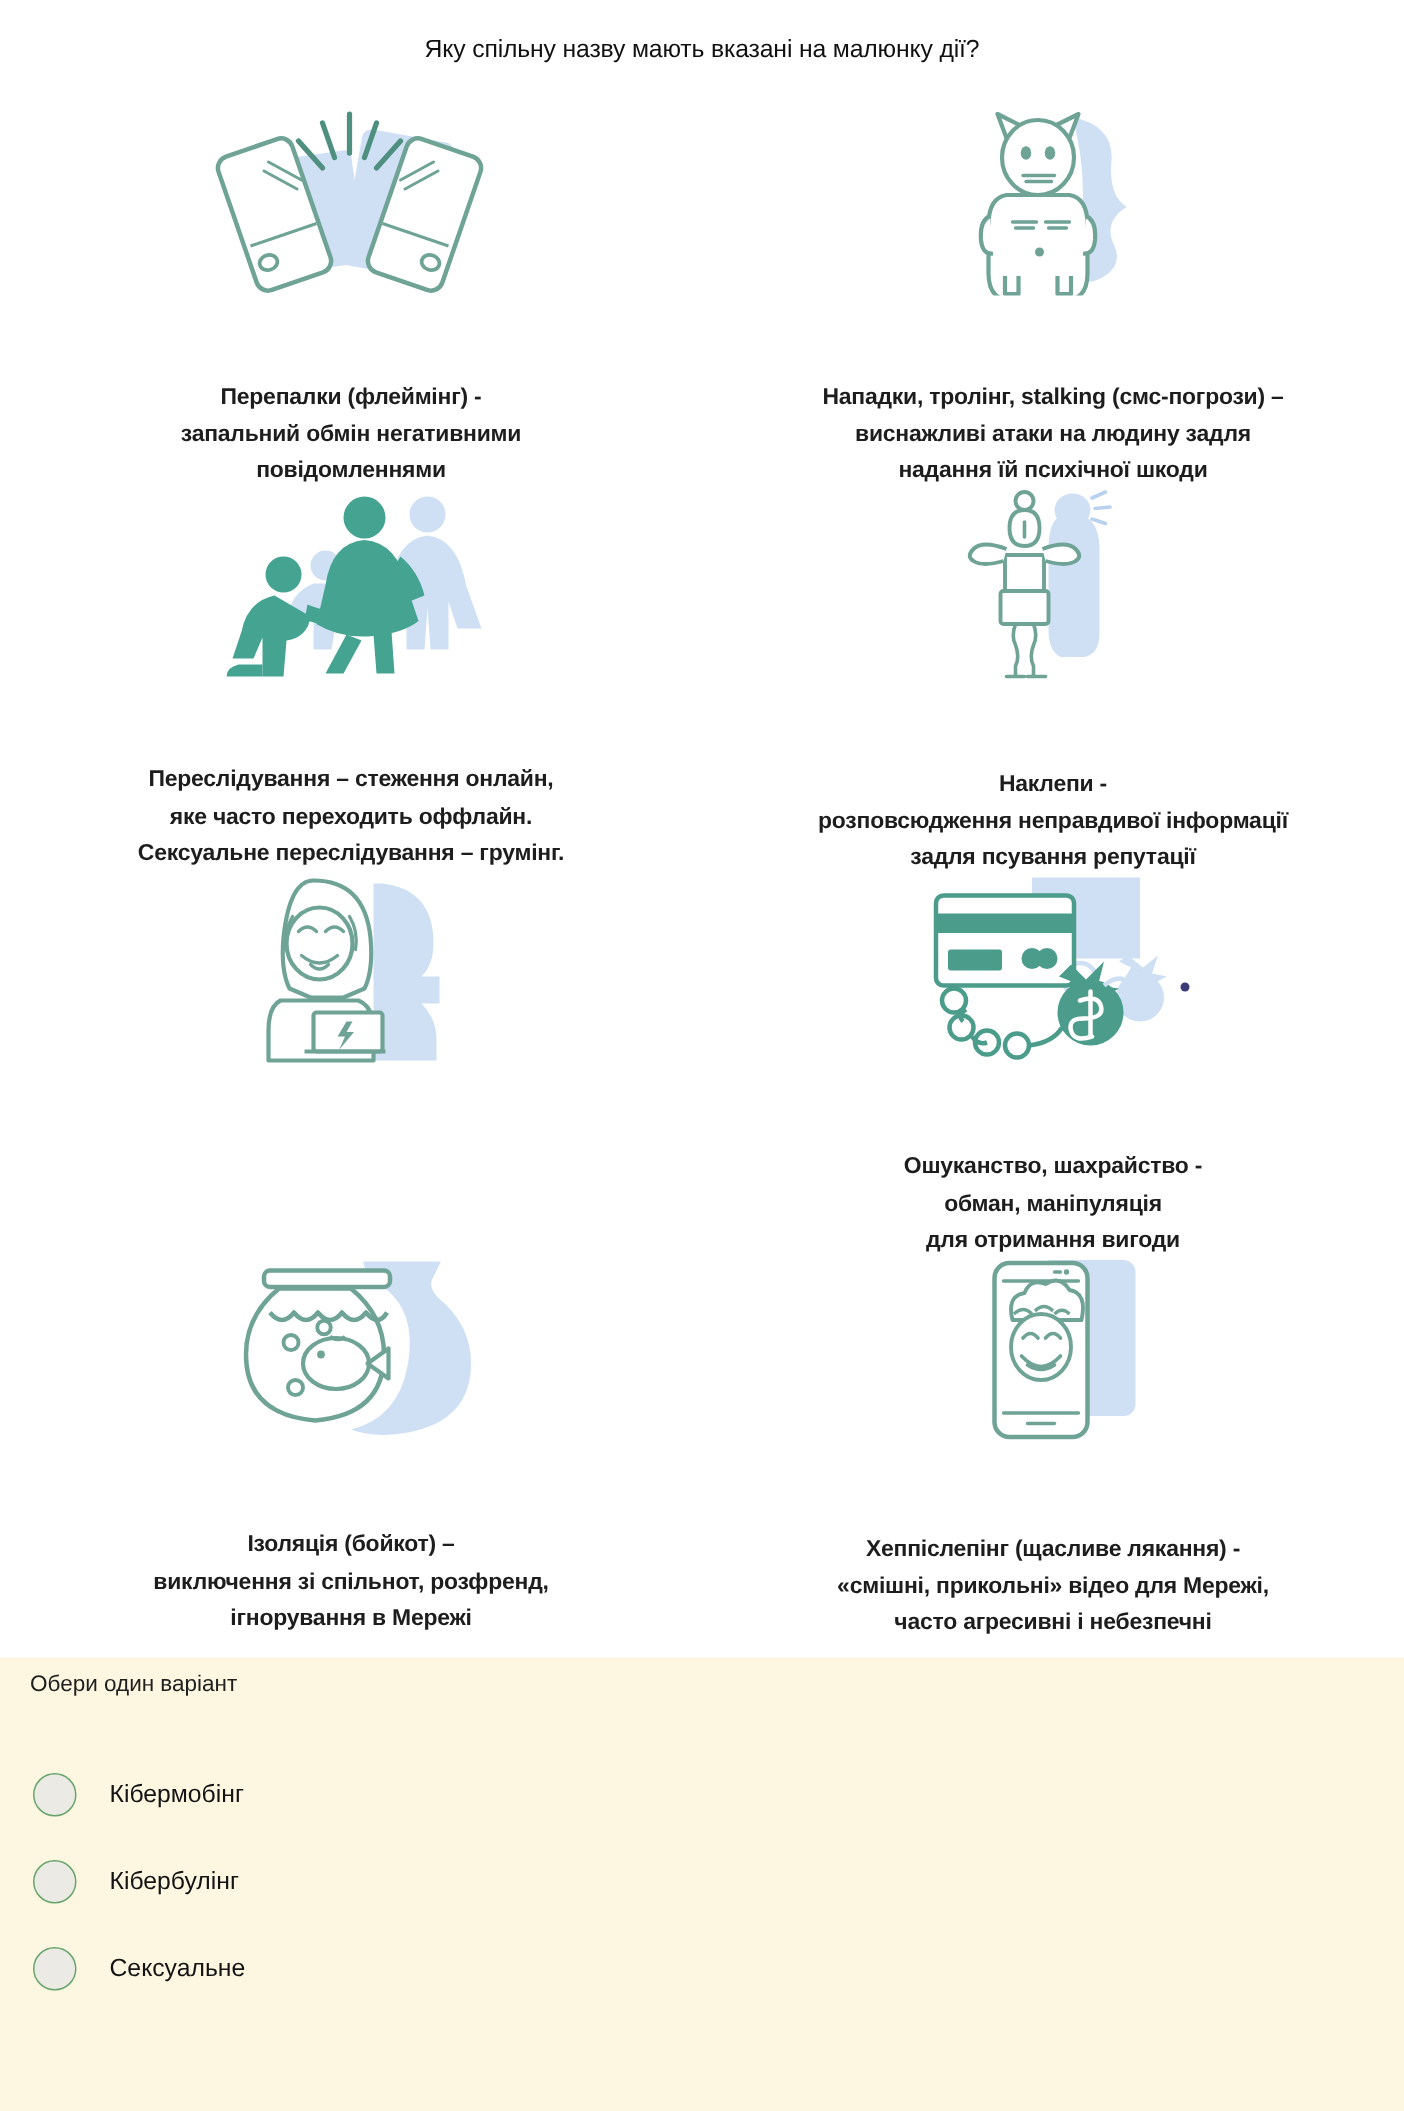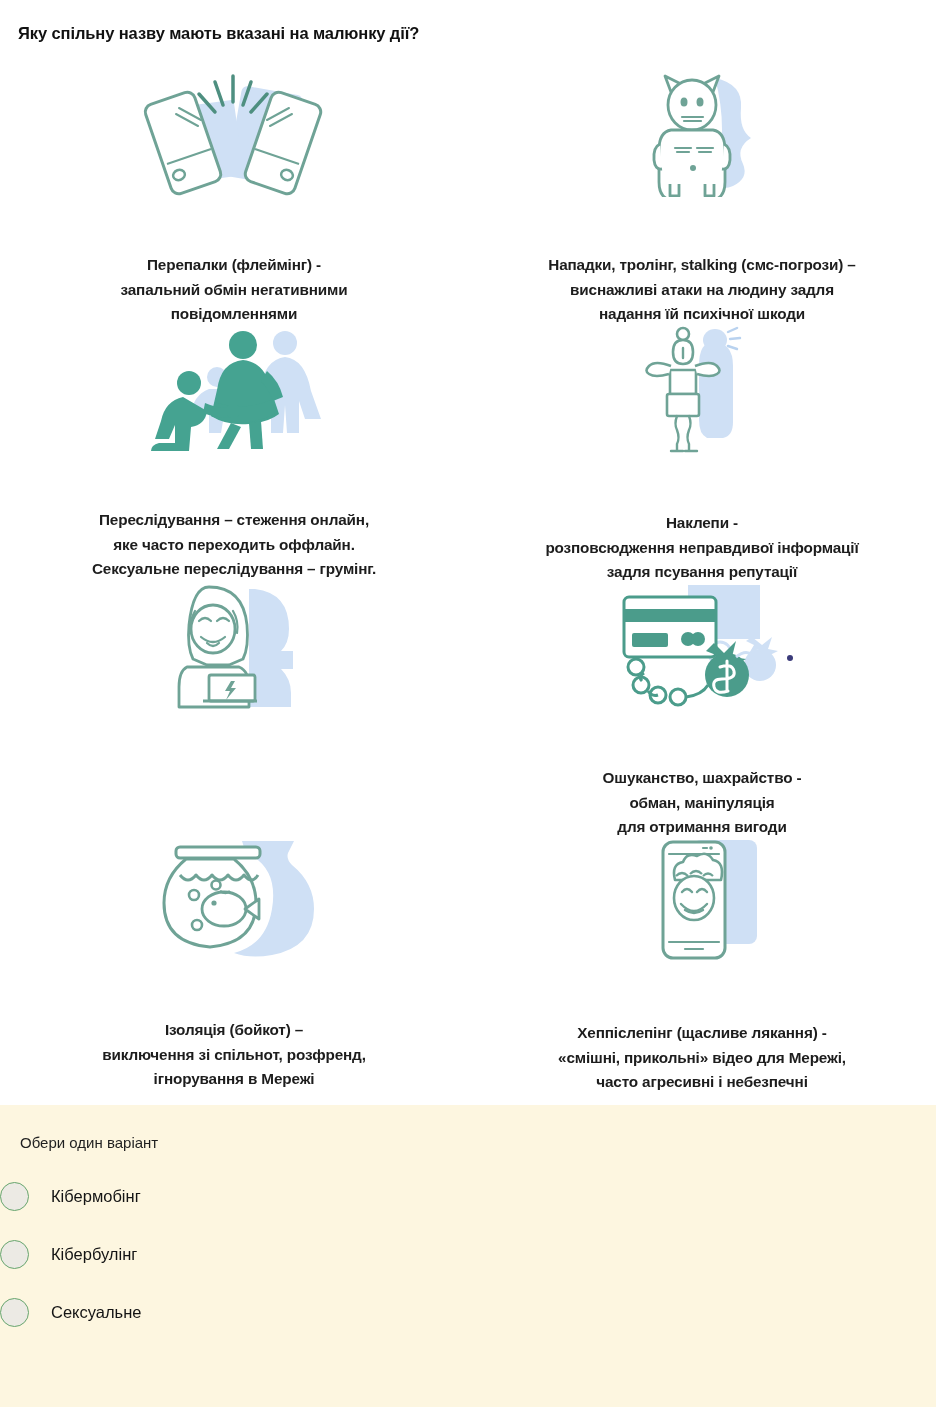--- a/index.html
+++ b/index.html
@@ -17,24 +17,25 @@
     position: relative;
   }
 
   
   #question-title {
     position: absolute;
     left: 18px;
     top: 23px;
     width: 900px;
     font-size: 16.5px;
-    font-weight: bold;
+    font-weight: normal;
     line-height: 20px;
     letter-spacing: -0.1px;
     color: #111111;
+    text-align: center;
   }
 
   
   #illustration {
     position: absolute;
     left: 0;
     top: 62px;
     width: 936px;
     height: 1043px;
     background: #ffffff;
@@ -89,35 +90,36 @@
     position: absolute;
     left: 0;
     top: 1105px;
     width: 936px;
     height: 302px;
     background: #fdf6e0;
   }
   #answer-prompt {
     position: absolute;
     left: 20px;
-    top: 28px;
+    top: 8px;
     font-size: 15px;
     line-height: 20px;
     color: #1f1f1f;
   }
   .options {
     position: absolute;
     left: 0;
     top: 62px;
     width: 936px;
   }
   .option-row {
     display: flex;
     align-items: center;
     height: 58px;
+    padding-left: 22px;
   }
   .radio {
     width: 29px;
     height: 29px;
     border-radius: 50%;
     border: 1.5px solid #67a56d;
     background: #eceae4;
     box-sizing: border-box;
     flex: 0 0 auto;
   }

